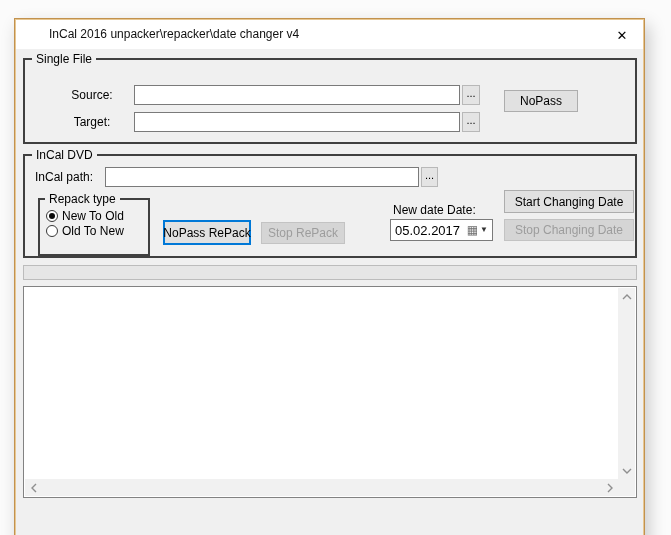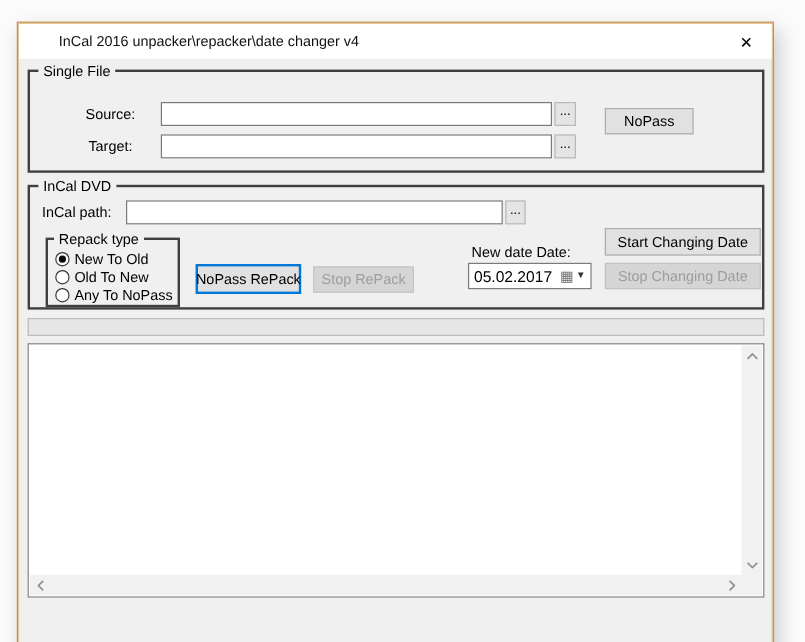--- a/index.html
+++ b/index.html
@@ -92,24 +92,20 @@
   <div class="groupbox" style="left:23px; top:179px; width:112px; height:58px;">
     <span class="group-label" style="left:5px;">Repack type</span>
     <div class="radio-row" style="top:8px;">
       <span class="radio checked"></span>
       <span class="radio-label">New To Old</span>
     </div>
     <div class="radio-row" style="top:23px;">
       <span class="radio"></span>
       <span class="radio-label">Old To New</span>
     </div>
-    <div class="radio-row" style="top:38px;">
-      <span class="radio"></span>
-      <span class="radio-label">Any To NoPass</span>
-    </div>
   </div>
 
   <div class="btn default-focus" style="left:148px; top:201px; width:88px; height:25px;">NoPass RePack</div>
   <div class="btn disabled" style="left:246px; top:203px; width:84px; height:22px;">Stop RePack</div>
 
   <div class="lbl" style="left:378px; top:184px;">New date Date:</div>
   <div class="datepicker" style="left:375px; top:200px; width:103px;">
     <span class="val">05.02.2017</span>
     <span class="cal-icon">▦</span>
     <span class="dd-arrow">▼</span>

